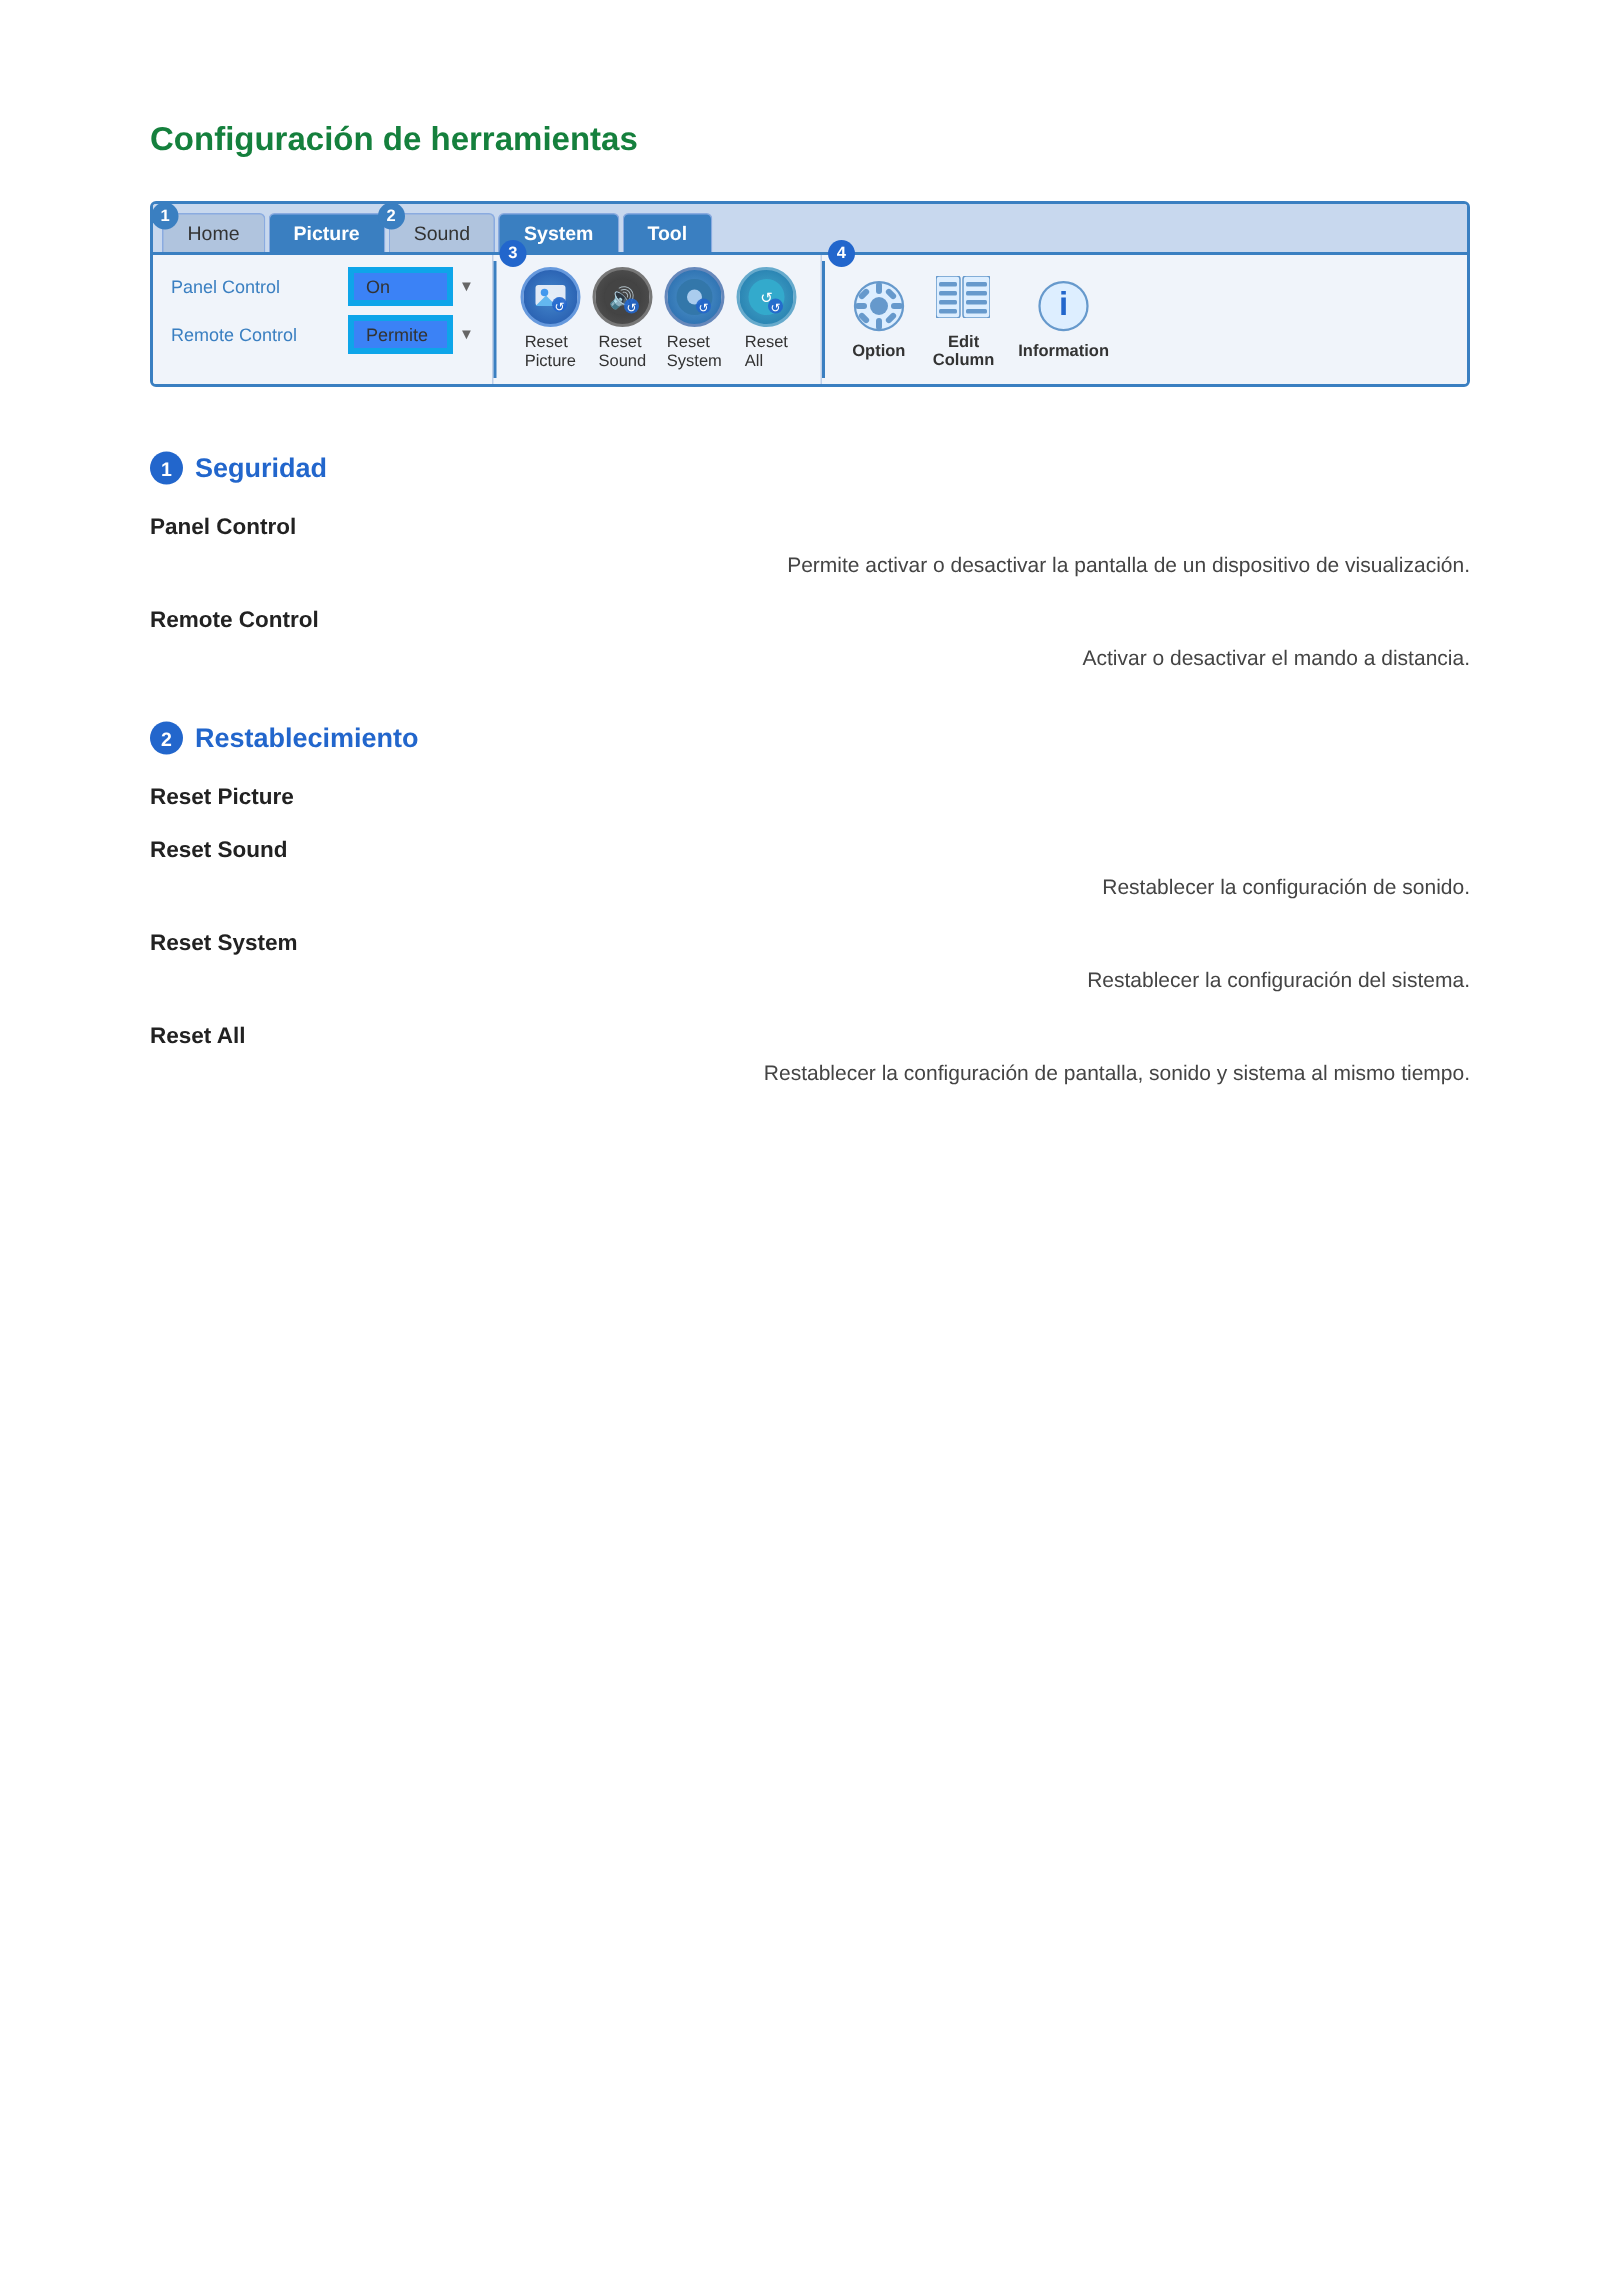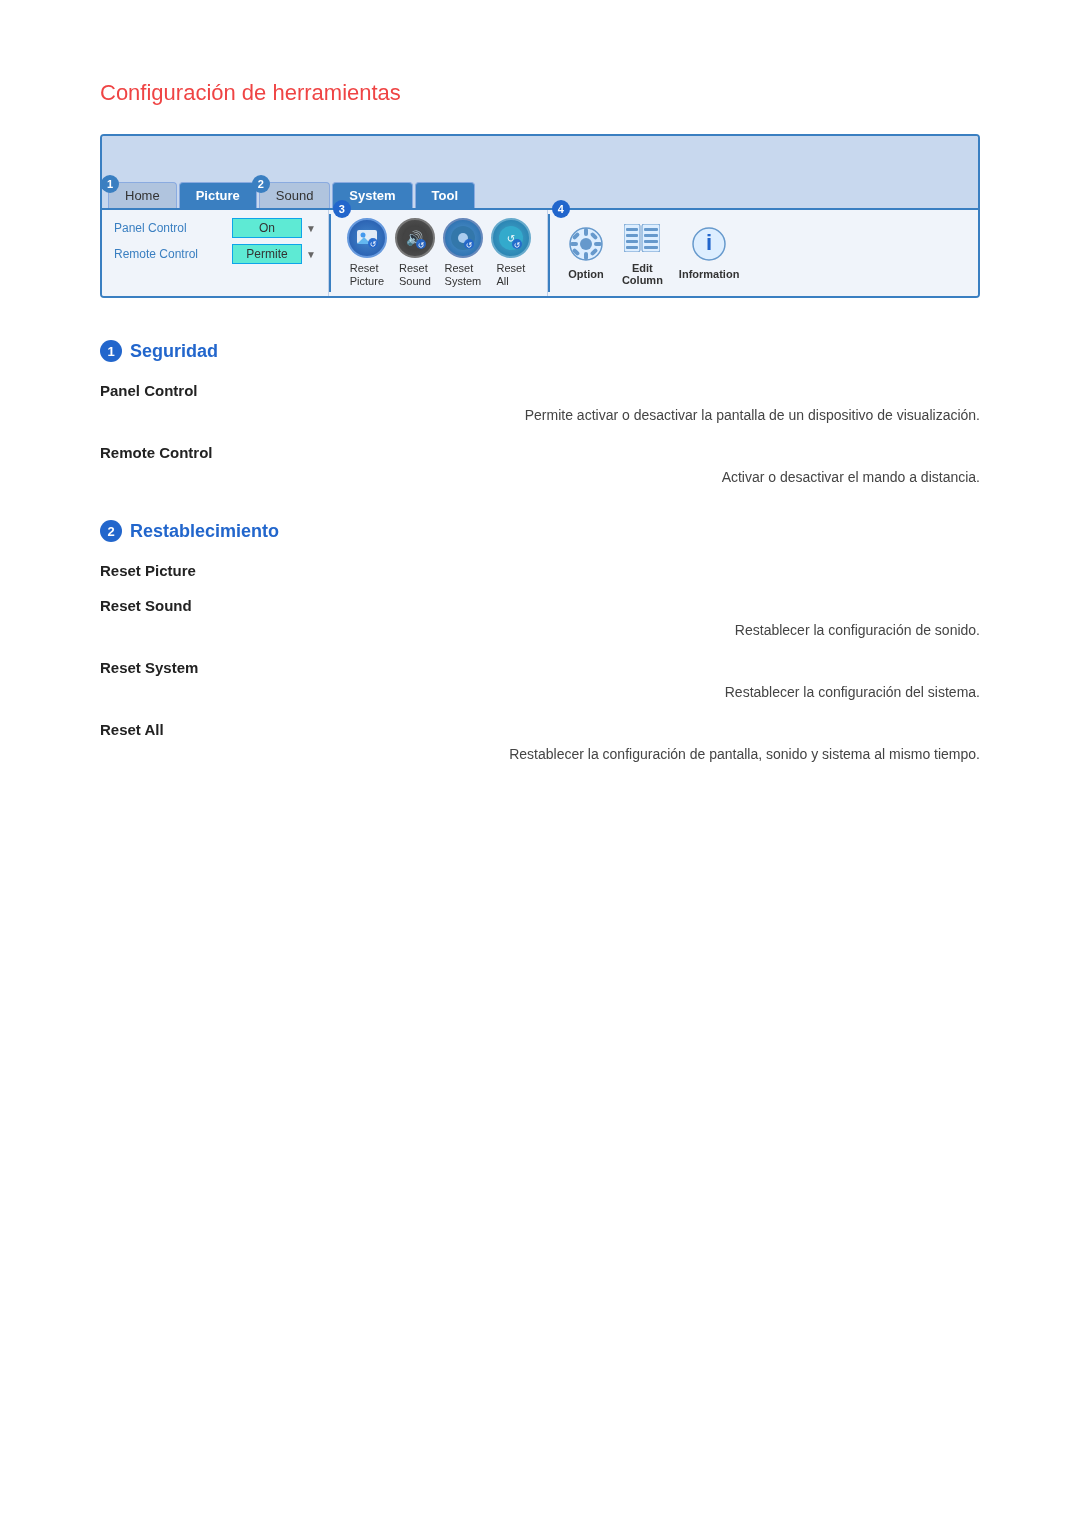--- a/index.html
+++ b/index.html
@@ -7,23 +7,23 @@
       background: #fff;
       font-family: Arial, sans-serif;
       color: #333;
       width: 1080px;
       min-height: 1527px;
       padding: 80px 100px;
     }
 
     
     .page-title {
-      color: #ef4444;
+      color: #15803d;
       font-size: 22px;
-      font-weight: normal;
+      font-weight: bold;
       margin-bottom: 28px;
     }
 
     
     .toolbar-mockup {
       border: 2px solid #3a7fc1;
       border-radius: 4px;
       background: #e8f0f8;
       padding: 0;
       margin-bottom: 38px;
@@ -95,26 +95,25 @@
     }
 
     .toolbar-row-label {
       color: #3a7fc1;
       margin-right: 8px;
       min-width: 110px;
       font-size: 12px;
     }
 
     .toolbar-row-value {
-      background: #5eead4;
-      border: 1px solid #0ea5e9;
+      background: #3b82f6;
+      border: 4px solid #0ea5e9;
       padding: 2px 8px;
       font-size: 12px;
       min-width: 70px;
-      text-align: center;
     }
 
     .toolbar-row-arrow {
       margin-left: 4px;
       color: #666;
       font-size: 10px;
     }
 
     
     .toolbar-divider {
@@ -276,21 +275,21 @@
       <span>Picture</span>
     </div>
 
     <div class="tab" style="position:relative;">
       <span class="tab-number">2</span>
       <span>Sound</span>
     </div>
     <div class="tab active">
       <span>System</span>
     </div>
-    <div class="tab active" style="background:#3a7fc1;color:#fff;margin-top:40px;">
+    <div class="tab active" style="background:#3a7fc1;color:#fff;">
       <span>Tool</span>
     </div>
   </div>
 
   
   <div class="toolbar-body">
 
     <div class="toolbar-left">
       <div class="toolbar-row">
         <span class="toolbar-row-label">Panel Control</span>

